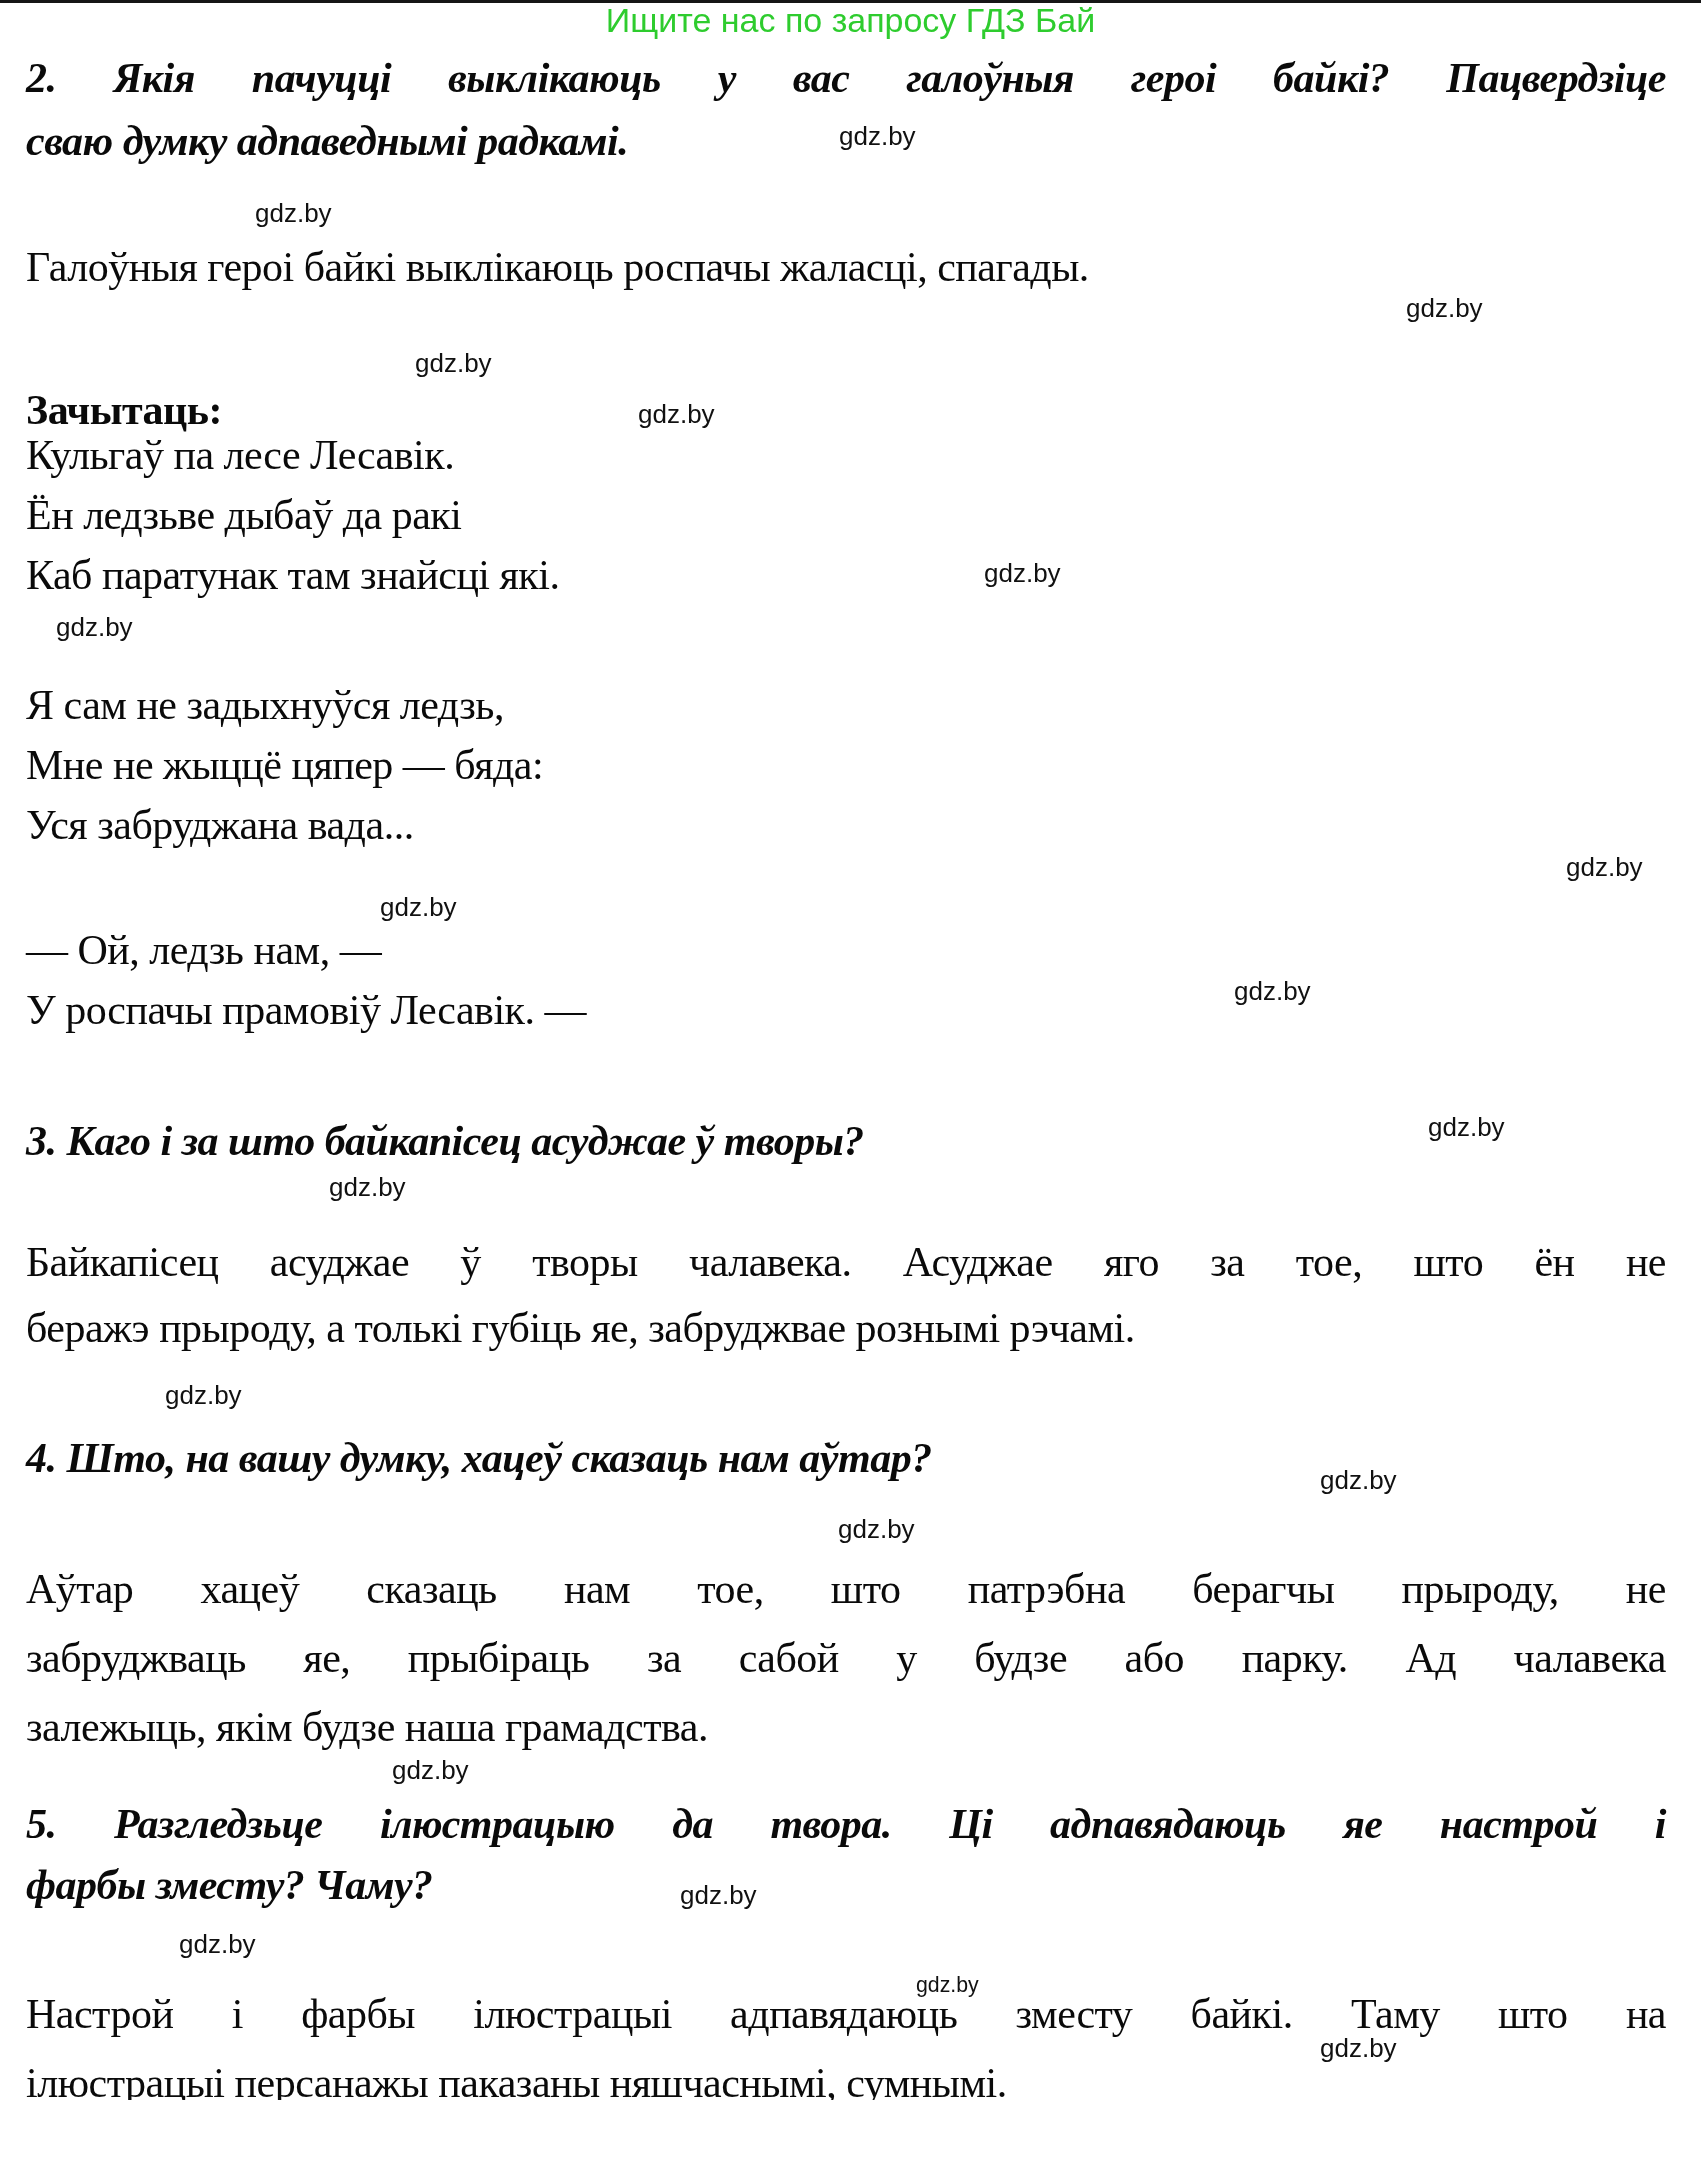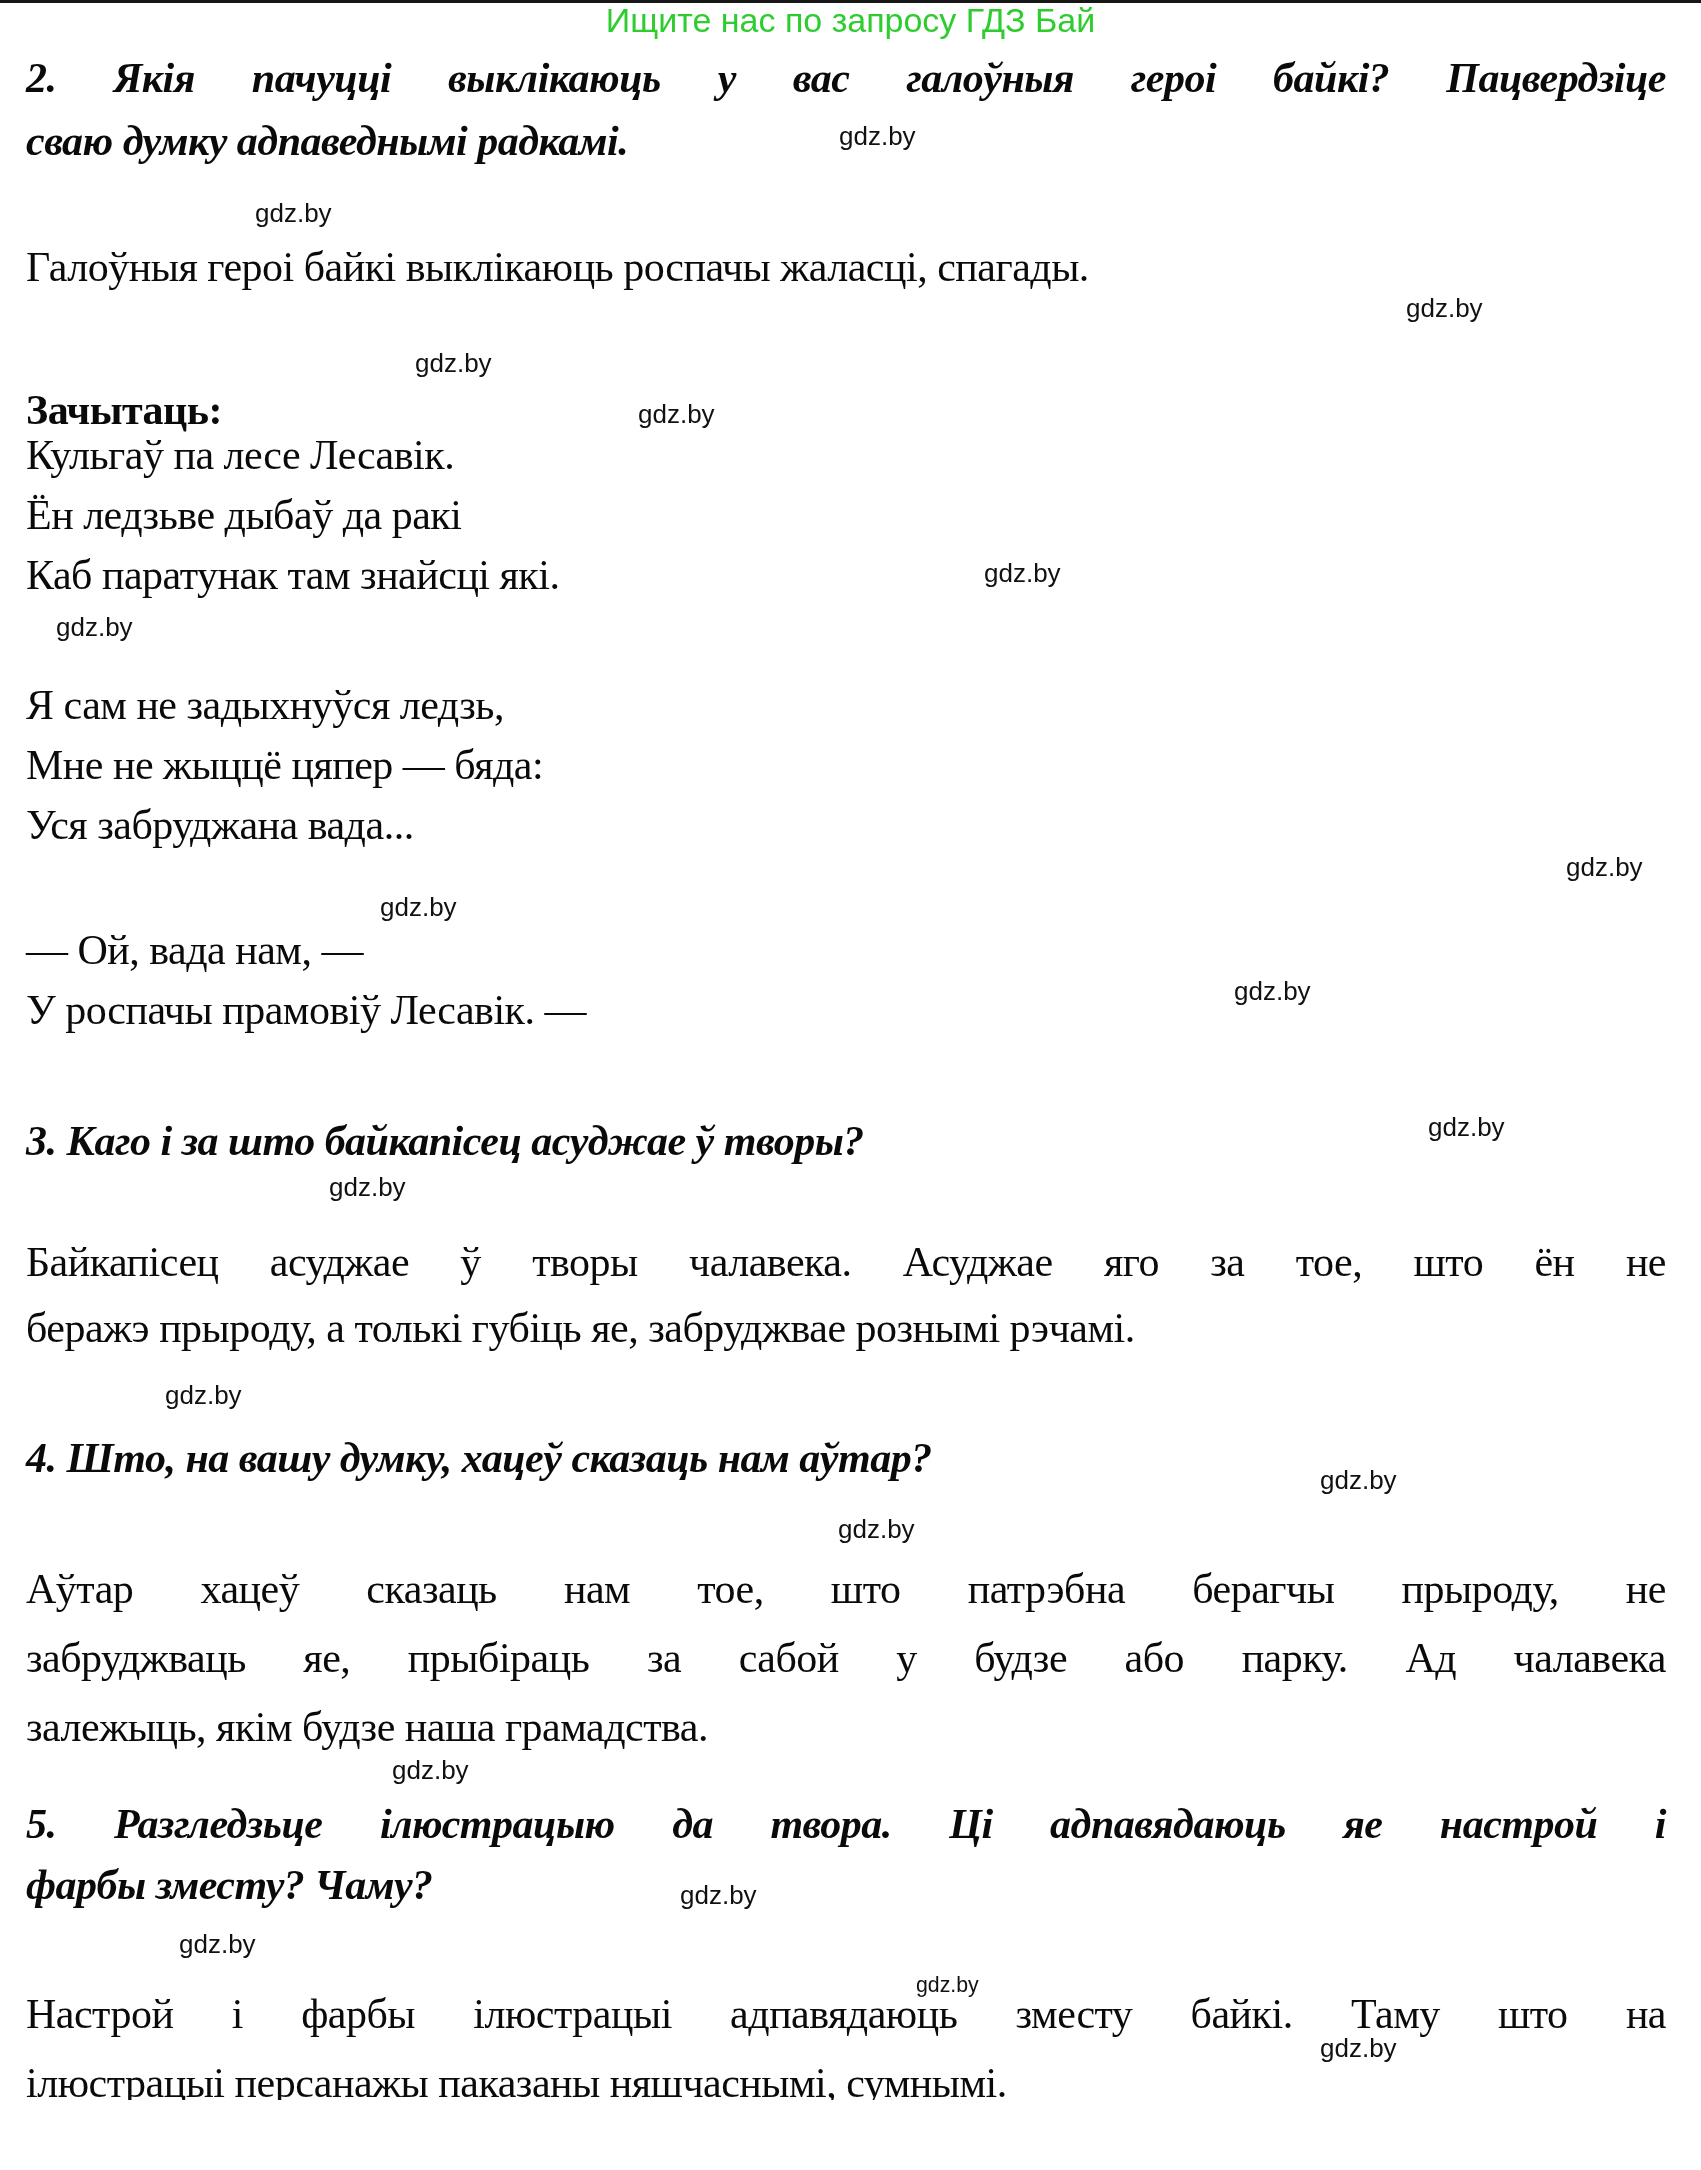--- a/index.html
+++ b/index.html
@@ -81,21 +81,21 @@
     <div class="poem-line">Каб паратунак там знайсці які.</div>
   </div>
 
   <div class="serif-block lh65" style="top:675px;">
     <div class="poem-line">Я сам не задыхнуўся ледзь,</div>
     <div class="poem-line">Мне не жыццё цяпер — бяда:</div>
     <div class="poem-line">Уся забруджана вада...</div>
   </div>
 
   <div class="serif-block lh65" style="top:920px;">
-    <div class="poem-line">— Ой, вада нам, —</div>
+    <div class="poem-line">— Ой, ледзь нам, —</div>
     <div class="poem-line">У роспачы прамовіў Лесавік. —</div>
   </div>
 
   <div class="serif-block q-block lh65" style="top:1111px;">3. Каго і за што байкапісец асуджае ў творы?</div>
 
   <div class="serif-block lh71" style="top:1229px;">
     <div class="jline">Байкапісец асуджае ў творы чалавека. Асуджае яго за тое, што ён не</div>
     <div class="lastline">беражэ прыроду, а толькі губіць яе, забруджвае рознымі рэчамі.</div>
   </div>
 

